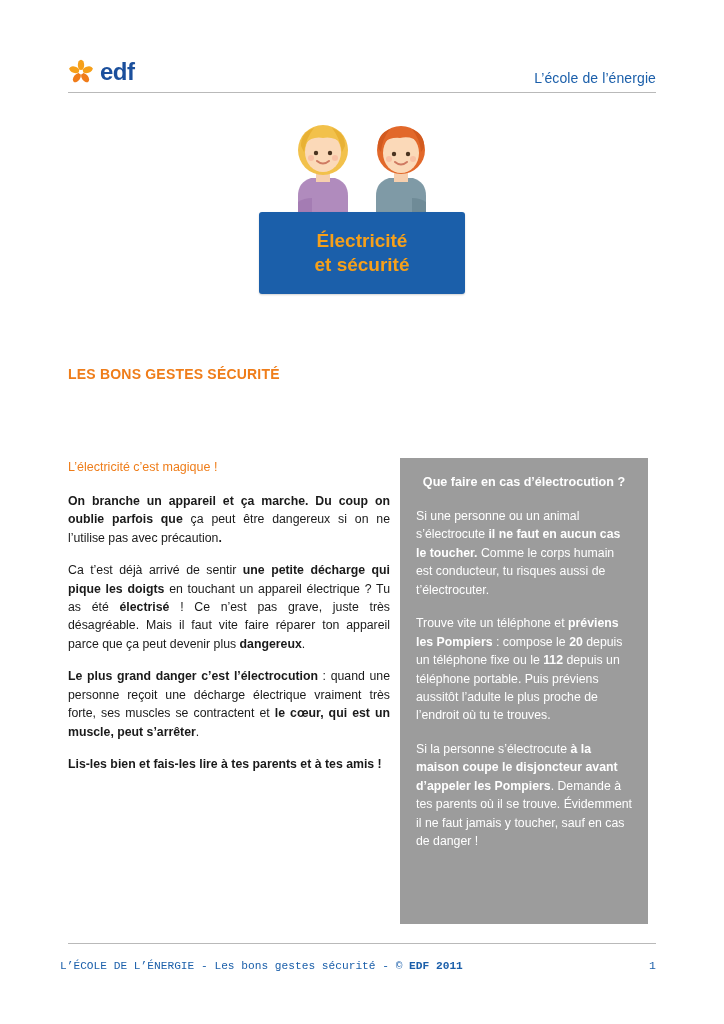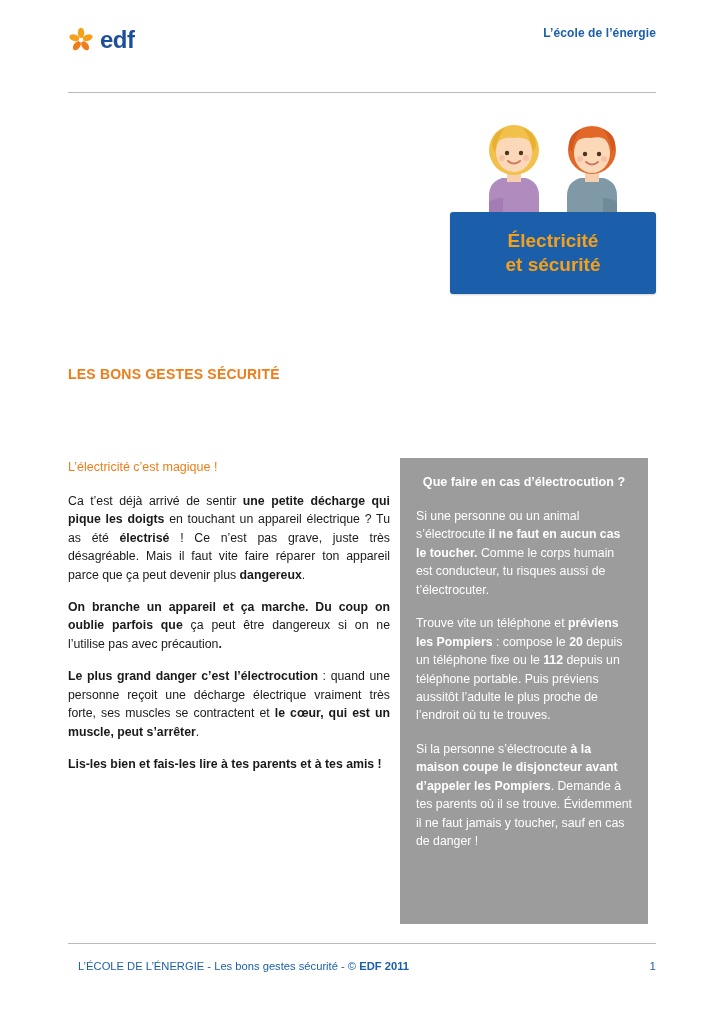--- a/index.html
+++ b/index.html
@@ -20,21 +20,21 @@
     width: 724px;
     height: 1024px;
     padding: 0 68px;
   }
 
   
   .header {
     position: relative;
     height: 86px;
     display: flex;
-    align-items: flex-start;
+    align-items: flex-end;
     justify-content: space-between;
     padding-top: 26px;
   }
   .logo-wrap {
     display: flex;
     align-items: center;
     gap: 6px;
   }
   .logo-mark {
     position: relative;
@@ -43,39 +43,39 @@
   }
   .logo-mark svg { display: block; }
   .logo-text {
     font-family: "Liberation Sans", sans-serif;
     font-weight: bold;
     font-size: 24px;
     letter-spacing: -0.5px;
     color: #1b4f9c;
   }
   .header-title {
-    font-size: 12px;
-    font-weight: bold;
+    font-size: 14px;
+    font-weight: normal;
     color: #1b5faa;
     letter-spacing: 0.1px;
   }
   .header-rule {
     position: absolute;
     left: 68px;
     right: 68px;
     top: 92px;
     height: 1px;
     background: #b9b9b9;
   }
 
   
   .hero {
     margin-top: 34px;
     display: flex;
-    justify-content: flex-end;
+    justify-content: center;
   }
   .hero-inner {
     position: relative;
     width: 206px;
     height: 180px;
   }
   .kids {
     position: absolute;
     left: 0; right: 0;
     top: 0;
@@ -163,28 +163,29 @@
   .footer-rule {
     position: absolute;
     left: 68px;
     right: 68px;
     bottom: 80px;
     height: 1px;
     background: #b9b9b9;
   }
   .footer {
     position: absolute;
-    left: 78px;
+    left: 60px;
     right: 68px;
     bottom: 52px;
     display: flex;
     justify-content: space-between;
     align-items: flex-end;
     font-size: 11.2px;
     color: #1b5faa;
+    font-family: Liberation Mono, monospace;
   }
   .footer-left b { font-weight: bold; }
   .page-num { font-size: 11.5px; color: #1b5faa; }
 </style>
 </head>
 <body>
 
 <div class="page">
 
   <div class="header">
@@ -256,22 +257,22 @@
     </div>
   </div>
 
   <div class="section-title">LES BONS GESTES SÉCURITÉ</div>
 
   <div class="columns">
 
     <div class="col-left">
       <div class="lead">L’électricité c’est magique !</div>
       <div id="left-paras">
+          <p><b>On branche un appareil et ça marche. Du coup on oublie parfois que </b><span>ça peut être dangereux si on ne l’utilise pas avec précaution</span><b>.</b></p>
           <p><span>Ca t’est déjà arrivé de sentir </span><b>une petite décharge qui pique les doigts</b><span> en touchant un appareil électrique ? Tu as été </span><b>électrisé</b><span> ! Ce n’est pas grave, juste très désagréable. Mais il faut vite faire réparer ton appareil parce que ça peut devenir plus </span><b>dangereux</b><span>.</span></p>
-          <p><b>On branche un appareil et ça marche. Du coup on oublie parfois que </b><span>ça peut être dangereux si on ne l’utilise pas avec précaution</span><b>.</b></p>
           <p><b>Le plus grand danger c’est l’électrocution</b><span> : quand une personne reçoit une décharge électrique vraiment très forte, ses muscles se contractent et </span><b>le cœur, qui est un muscle, peut s’arrêter</b><span>.</span></p>
         </div>
       <div id="left-closing">
           <p class="left"><b>Lis-les bien et fais-les lire à tes parents et à tes amis !</b></p>
         </div>
     </div>
 
     <div class="col-right">
       <h3>Que faire en cas d’électrocution ?</h3>
       <div id="right-paras">

